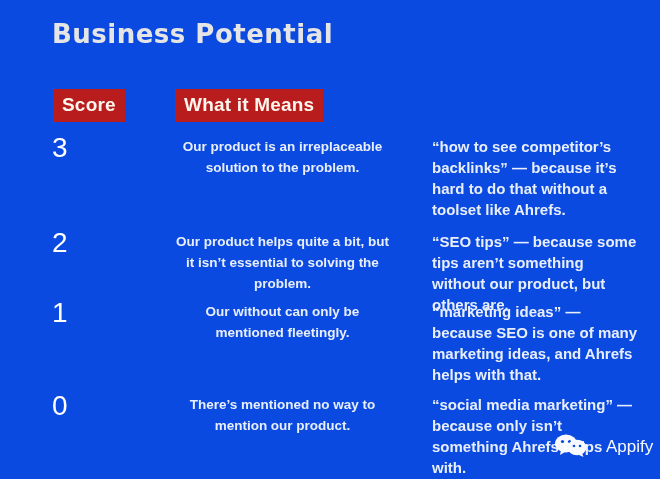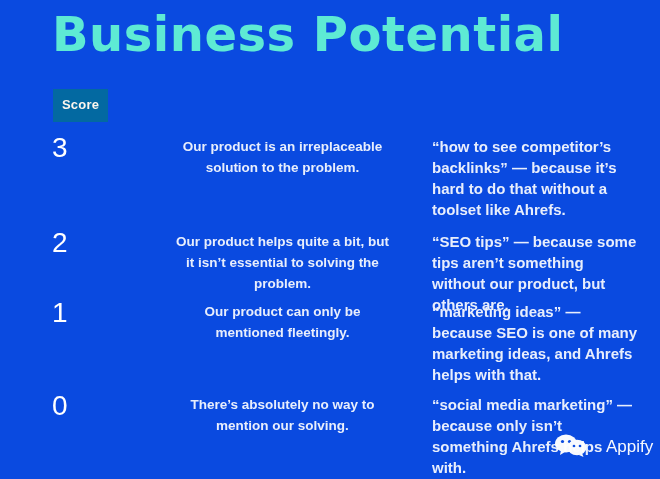--- a/index.html
+++ b/index.html
@@ -21,34 +21,34 @@
     inset: 0;
     background: #0a4ae0;
   }
 
   
   #title {
     position: absolute;
     left: 52px;
     top: 12px;
     font-family: "DejaVu Sans", sans-serif;
-    font-size: 48px;
+    font-size: 26px;
     font-weight: bold;
-    color: #5eead4;
+    color: #e5e5e5;
     letter-spacing: 0.5px;
     line-height: 44px;
     white-space: nowrap;
   }
 
   
   .badge {
     position: absolute;
-    background: #0369a1;
+    background: #b91c1c;
     color: #fdf6ee;
-    font-size: 13px;
+    font-size: 19px;
     font-weight: bold;
     line-height: 26px;
     padding: 3px 9px 4px 9px;
     white-space: nowrap;
     letter-spacing: 0.2px;
   }
   #badge-score   { left: 53px;  top: 89px; }
   #badge-means   { left: 175px; top: 89px; }
   #badge-example { left: 432px; top: 89px; }
 
@@ -113,42 +113,43 @@
   }
 </style>
 </head>
 <body>
 
 <div id="slide">
 
   <div id="title">Business Potential</div>
 
   <div class="badge" id="badge-score">Score</div>
+  <div class="badge" id="badge-means">What it Means</div>
 
   <div class="row" id="row-3">
     <div class="score">3</div>
     <div class="means">Our product is an irreplaceable solution to the problem.</div>
     <div class="example">“how to see competitor’s backlinks” — because it’s hard to do that without a toolset like Ahrefs.</div>
   </div>
 
   <div class="row" id="row-2">
     <div class="score">2</div>
     <div class="means">Our product helps quite a bit, but it isn’t essential to solving the problem.</div>
     <div class="example">“SEO tips” — because some tips aren’t something without our product, but others are.</div>
   </div>
 
   <div class="row" id="row-1">
     <div class="score">1</div>
-    <div class="means">Our product can only be mentioned fleetingly.</div>
+    <div class="means">Our without can only be mentioned fleetingly.</div>
     <div class="example">“marketing ideas” — because SEO is one of many marketing ideas, and Ahrefs helps with that.</div>
   </div>
 
   <div class="row" id="row-0">
     <div class="score">0</div>
-    <div class="means">There’s absolutely no way to mention our solving.</div>
+    <div class="means">There’s mentioned no way to mention our product.</div>
     <div class="example">“social media marketing” — because only isn’t something Ahrefs helps with.</div>
   </div>
 
   <div id="watermark">
     <span id="wechat-icon">
       <svg width="34" height="24" viewBox="0 0 34 24">
         <ellipse cx="12" cy="10.5" rx="11" ry="9" fill="#ffffff"></ellipse>
         <polygon points="7,17 6,22 11,19" fill="#ffffff"></polygon>
         <circle cx="8.5" cy="8.5" r="1.6" fill="#0a4ae0"></circle>
         <circle cx="15.5" cy="8.5" r="1.6" fill="#0a4ae0"></circle>

